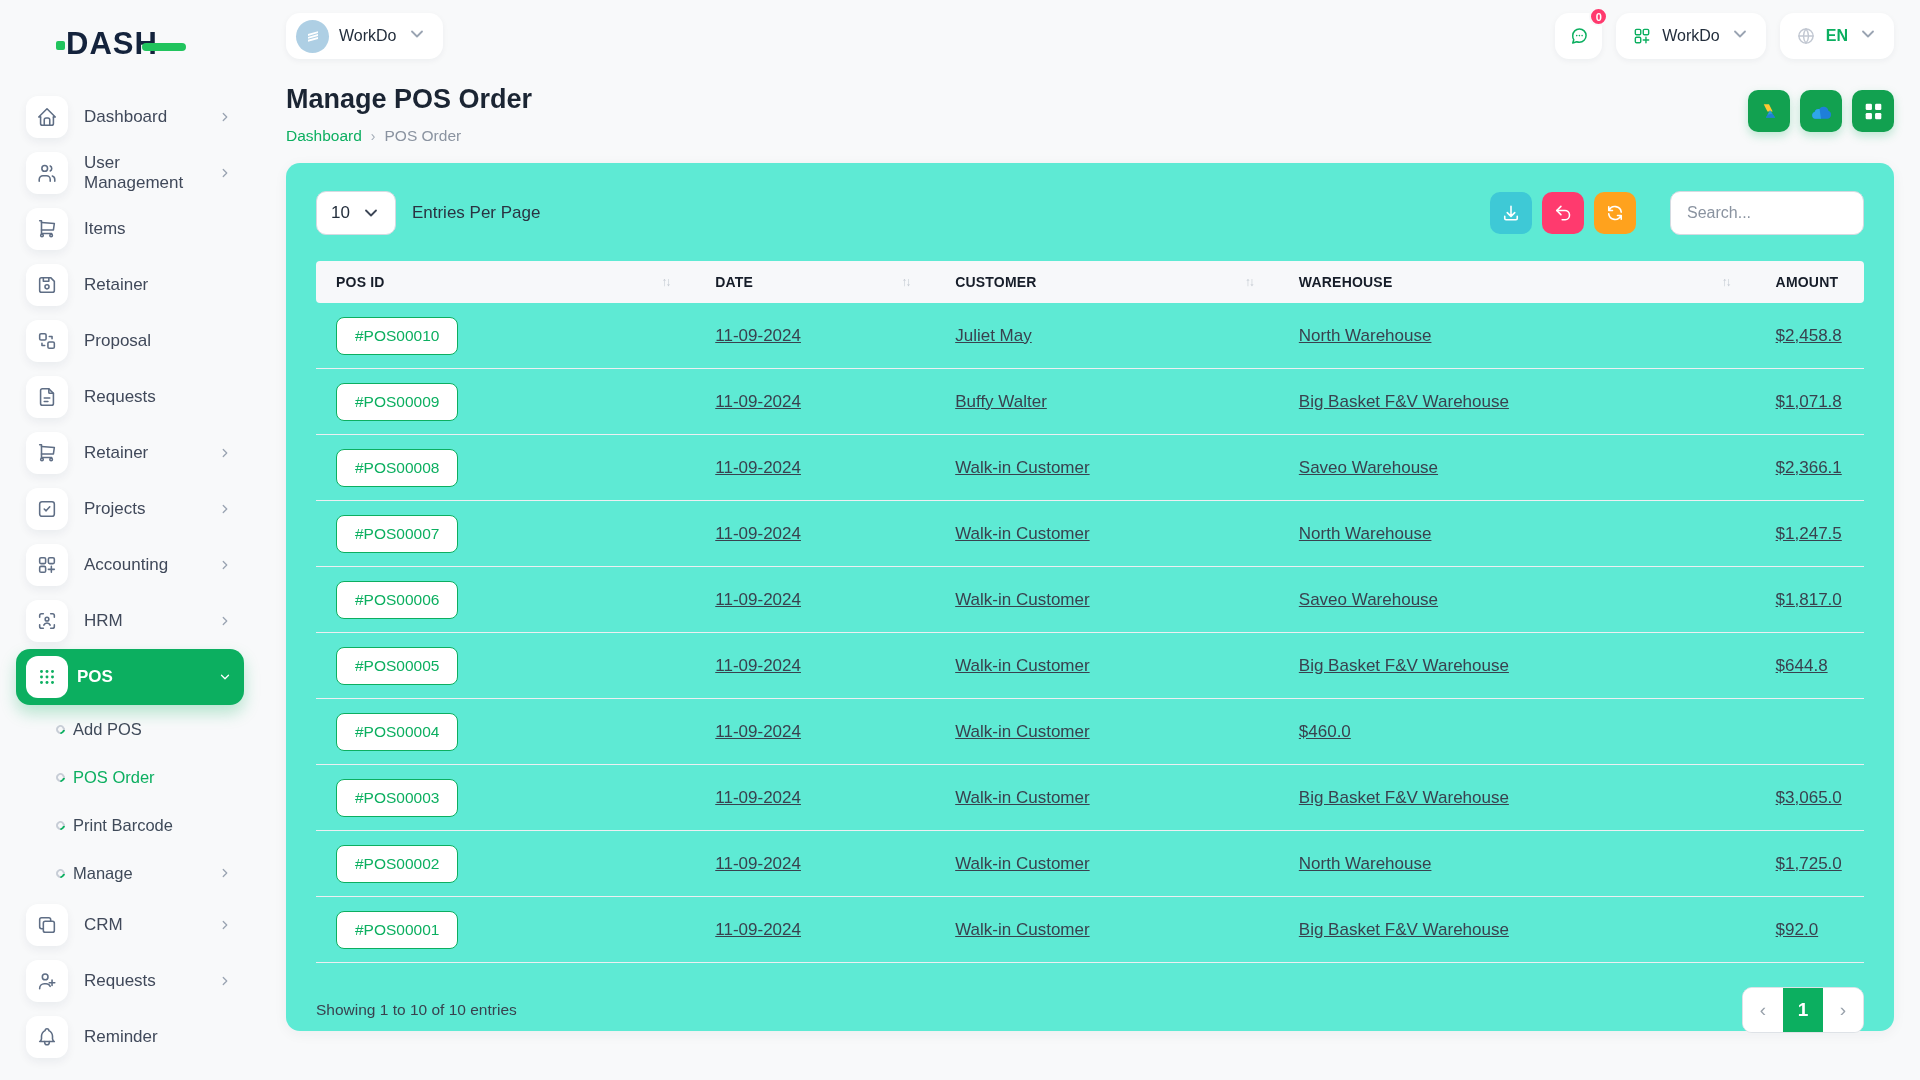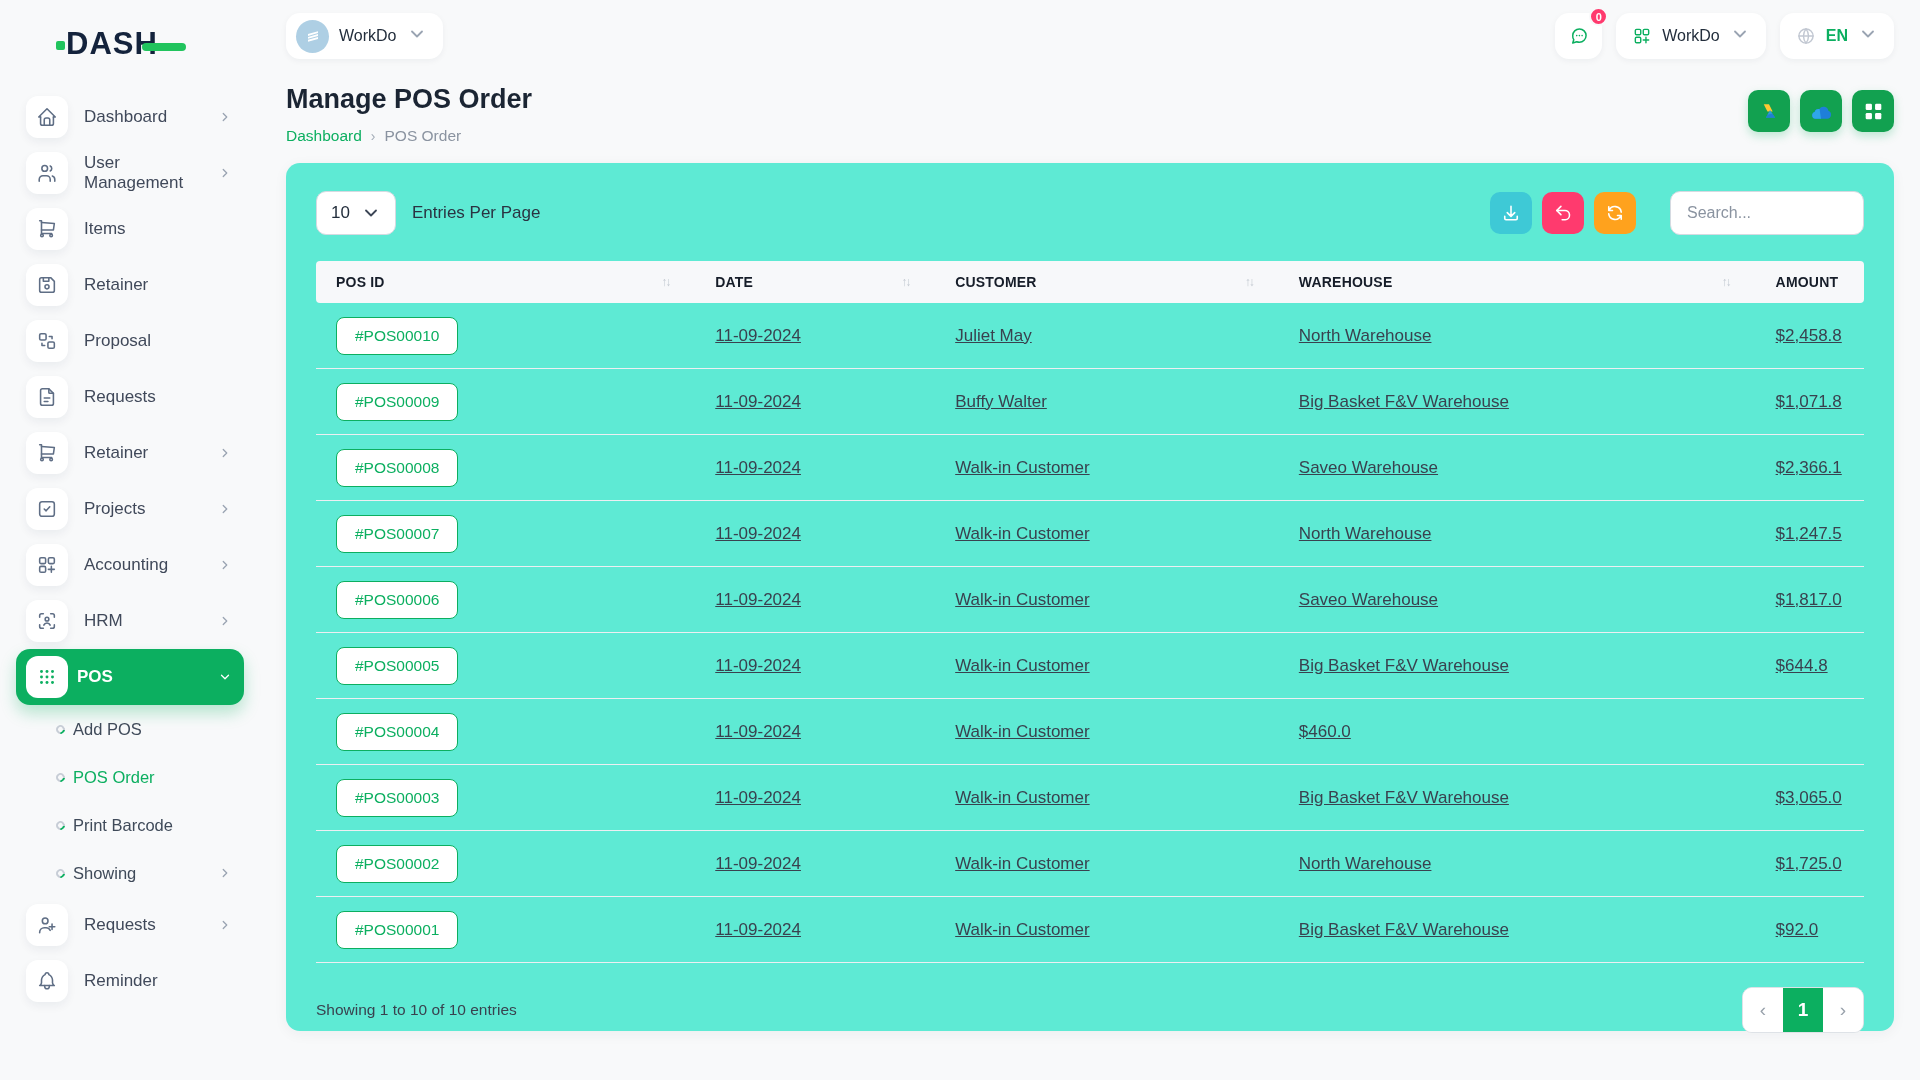--- a/index.html
+++ b/index.html
@@ -330,21 +330,35 @@
       <div class="sub-item active">
         <span class="bullet"></span>
         <span class="sub-label">POS Order</span>
       </div>
       <div class="sub-item">
         <span class="bullet"></span>
         <span class="sub-label">Print Barcode</span>
       </div>
       <div class="sub-item">
         <span class="bullet"></span>
-        <span class="sub-label">Showing</span>
+        <span class="sub-label">Manage</span>
+        <span class="nav-chevron">
+          <svg viewBox="0 0 24 24" fill="none" stroke="currentColor" stroke-width="2.2" stroke-linecap="round" stroke-linejoin="round">
+            <path d="M9 6l6 6-6 6"></path>
+          </svg>
+        </span>
+      </div>
+      <div class="nav-item">
+        <span class="nav-icon-box">
+          <svg viewBox="0 0 24 24" fill="none" stroke="currentColor" stroke-width="1.7" stroke-linecap="round" stroke-linejoin="round">
+            <rect x="8" y="8" width="12" height="12" rx="2"></rect>
+            <path d="M16 8V6a2 2 0 0 0-2-2H6a2 2 0 0 0-2 2v8a2 2 0 0 0 2 2h2"></path>
+          </svg>
+        </span>
+        <span class="nav-label">CRM</span>
         <span class="nav-chevron">
           <svg viewBox="0 0 24 24" fill="none" stroke="currentColor" stroke-width="2.2" stroke-linecap="round" stroke-linejoin="round">
             <path d="M9 6l6 6-6 6"></path>
           </svg>
         </span>
       </div>
       <div class="nav-item">
         <span class="nav-icon-box">
           <svg viewBox="0 0 24 24" fill="none" stroke="currentColor" stroke-width="1.7" stroke-linecap="round" stroke-linejoin="round">
             <circle cx="10" cy="7.5" r="3.1"></circle>

